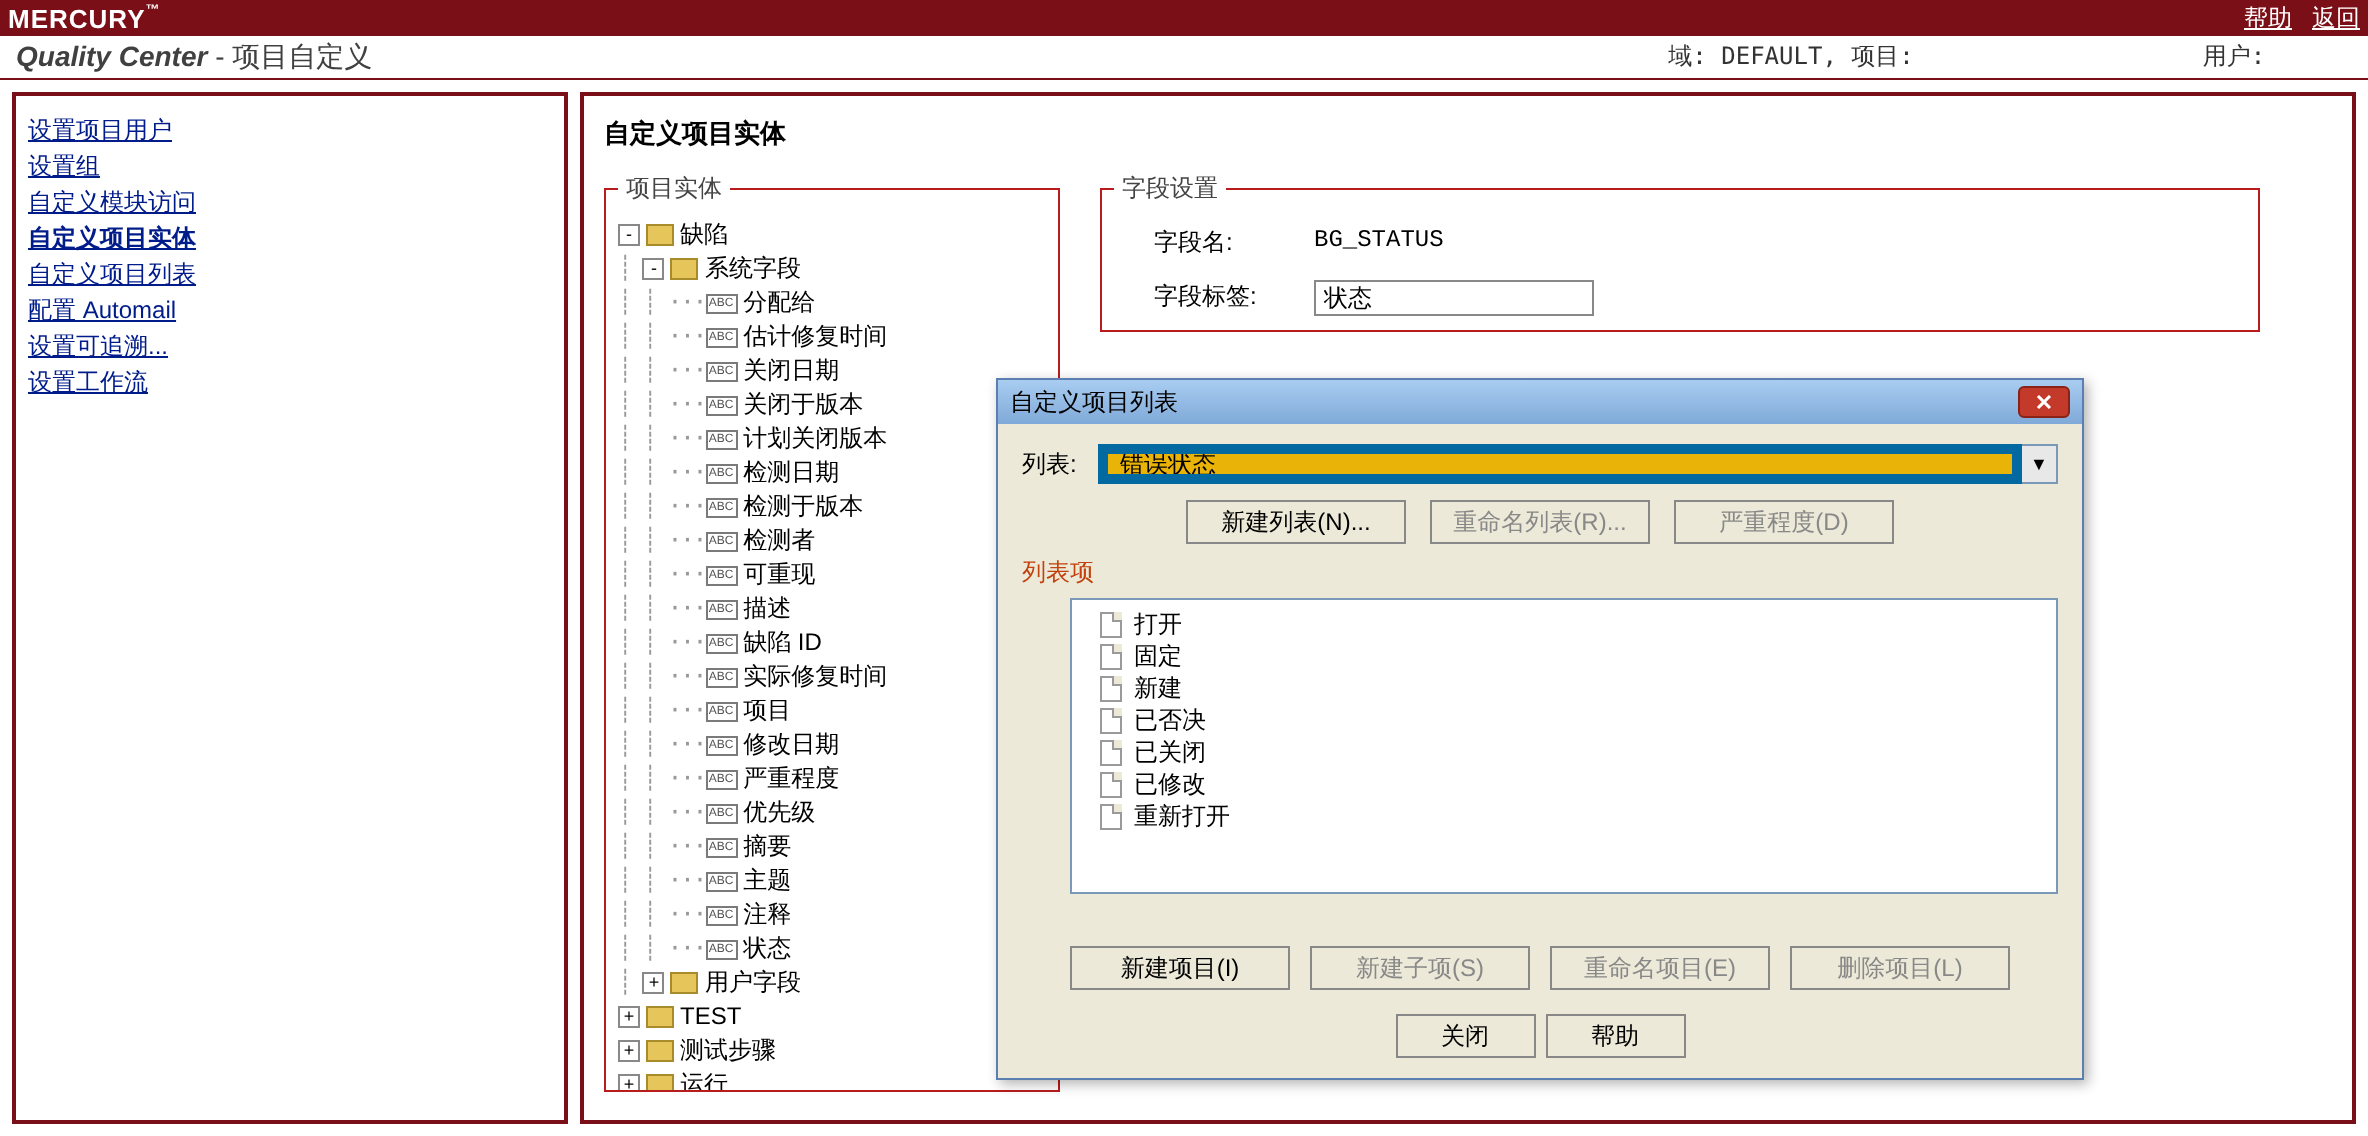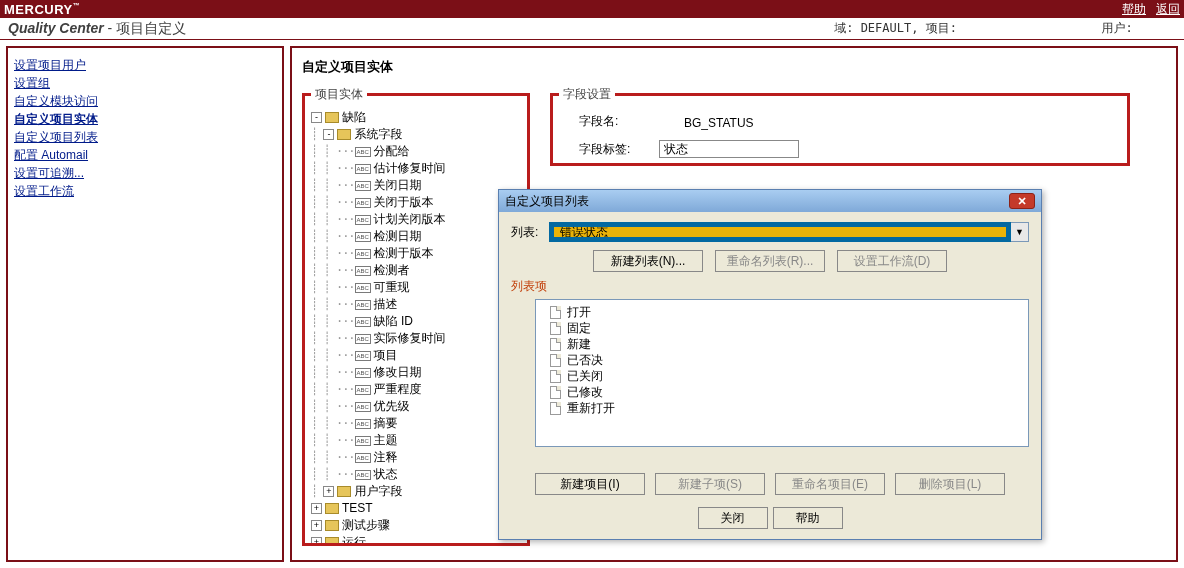--- a/index.html
+++ b/index.html
@@ -13,33 +13,33 @@
 .subheader-left { color: #404040; font-size: 14px; }
 .subheader-left b { font-weight: bold; font-style: italic; }
 .subheader-right { color: #333; font-family: monospace, SimSun; font-size: 12px; }
 .main { display: flex; height: 528px; }
 .sidebar { width: 278px; border: 2px solid #7b0f17; margin: 6px; padding: 8px 6px; }
 .sidebar-item { color: #001b8a; text-decoration: underline; cursor: pointer; line-height: 18px; display: block; }
 .sidebar-item.active { font-weight: bold; }
 .content { flex: 1; border: 2px solid #7b0f17; margin: 6px 6px 6px 0; padding: 10px; position: relative; }
 .panel-title { font-weight: bold; font-size: 13px; margin-bottom: 10px; }
 .fieldsets { display: flex; gap: 20px; }
-fieldset { border: 3px solid #b91c1c; padding: 6px; }
+fieldset { border: 1px solid #b91c1c; padding: 6px; }
 legend { color: #444; padding: 0 4px; font-size: 12px; }
 .tree-fs { width: 228px; height: 460px; overflow: hidden; }
 .tree { font-size: 12px; line-height: 17px; }
 .tree-row { display: flex; align-items: center; white-space: nowrap; }
 .tree-toggle { width: 11px; height: 11px; border: 1px solid #888; background: #fff; font-size: 9px; line-height: 9px; text-align: center; margin-right: 3px; cursor: pointer; }
 .tree-dots { color: #999; font-family: monospace; letter-spacing: -1px; }
 .folder-icon { width: 14px; height: 11px; background: #e6c55a; border: 1px solid #a88b2a; margin-right: 3px; display: inline-block; }
 .abc-icon { width: 16px; height: 10px; border: 1px solid #7a7a7a; background: #fff; font-size: 6px; line-height: 8px; text-align: center; margin-right: 3px; display: inline-block; color: #555; font-family: Arial; }
 .field-fs { width: 580px; height: 80px; }
-.field-row { display: flex; align-items: flex-end; margin: 4px 0 10px 20px; }
+.field-row { display: flex; align-items: flex-start; margin: 4px 0 10px 20px; }
 .field-label { width: 80px; }
-.field-val { font-family: Liberation Sans, sans-serif; margin-left: 25px; }
+.field-val { font-family: Liberation Mono, monospace; }
 .field-input { border: 1px solid #888; padding: 1px 4px; width: 140px; font-size: 12px; }
 .dialog { position: absolute; left: 498px; top: 189px; width: 544px; background: #ece9d8; border: 1px solid #5a7fb0; box-shadow: 2px 2px 6px rgba(0,0,0,0.3); }
 .dialog-title { background: linear-gradient(#a9cdf1, #7fa9d8); color: #000; height: 22px; display: flex; align-items: center; justify-content: space-between; padding: 0 6px; font-size: 12px; }
 .dlg-close { width: 26px; height: 16px; background: #c43a2a; border: 1px solid #8b2218; border-radius: 3px; display: flex; align-items: center; justify-content: center; color: #fff; font-weight: bold; font-size: 11px; cursor: pointer; }
 .dialog-body { padding: 10px 12px; }
 .dlg-row { display: flex; align-items: center; margin-bottom: 8px; }
 .dlg-label { width: 38px; }
 .dlg-select { flex: 1; display: flex; }
 .dlg-select-input { flex: 1; border: 5px solid #0369a1; padding: 4px 6px; background: #eab308; height: 20px; font-size: 12px; }
 .dlg-select-btn { width: 18px; height: 20px; border: 1px solid #7a98b8; border-left: none; background: #e8e8e8; text-align: center; font-size: 9px; line-height: 18px; cursor: pointer; }
@@ -304,21 +304,21 @@
       <div class="dlg-select">
         <input class="dlg-select-input" value="错误状态" style="">
         <div class="dlg-select-btn">
           <span>▼</span>
         </div>
       </div>
     </div>
     <div class="btn-row">
       <button class="dlg-btn">新建列表(N)...</button>
       <button class="dlg-btn" disabled="">重命名列表(R)...</button>
-      <button class="dlg-btn" disabled="">设置工作流(D)</button>
+      <button class="dlg-btn" disabled="">严重程度(D)</button>
     </div>
     <div>
       <span class="fset-label">列表项</span>
       <div class="list-box" id="list-box">
           <div class="list-item">
             <span class="doc-icon"></span>
             <span>打开</span>
           </div>
           <div class="list-item">
             <span class="doc-icon"></span>

